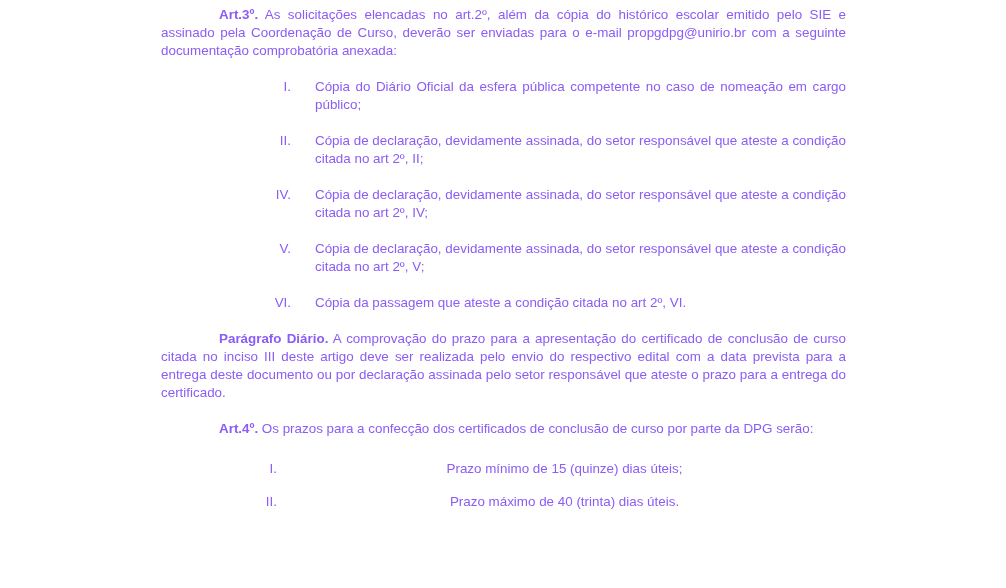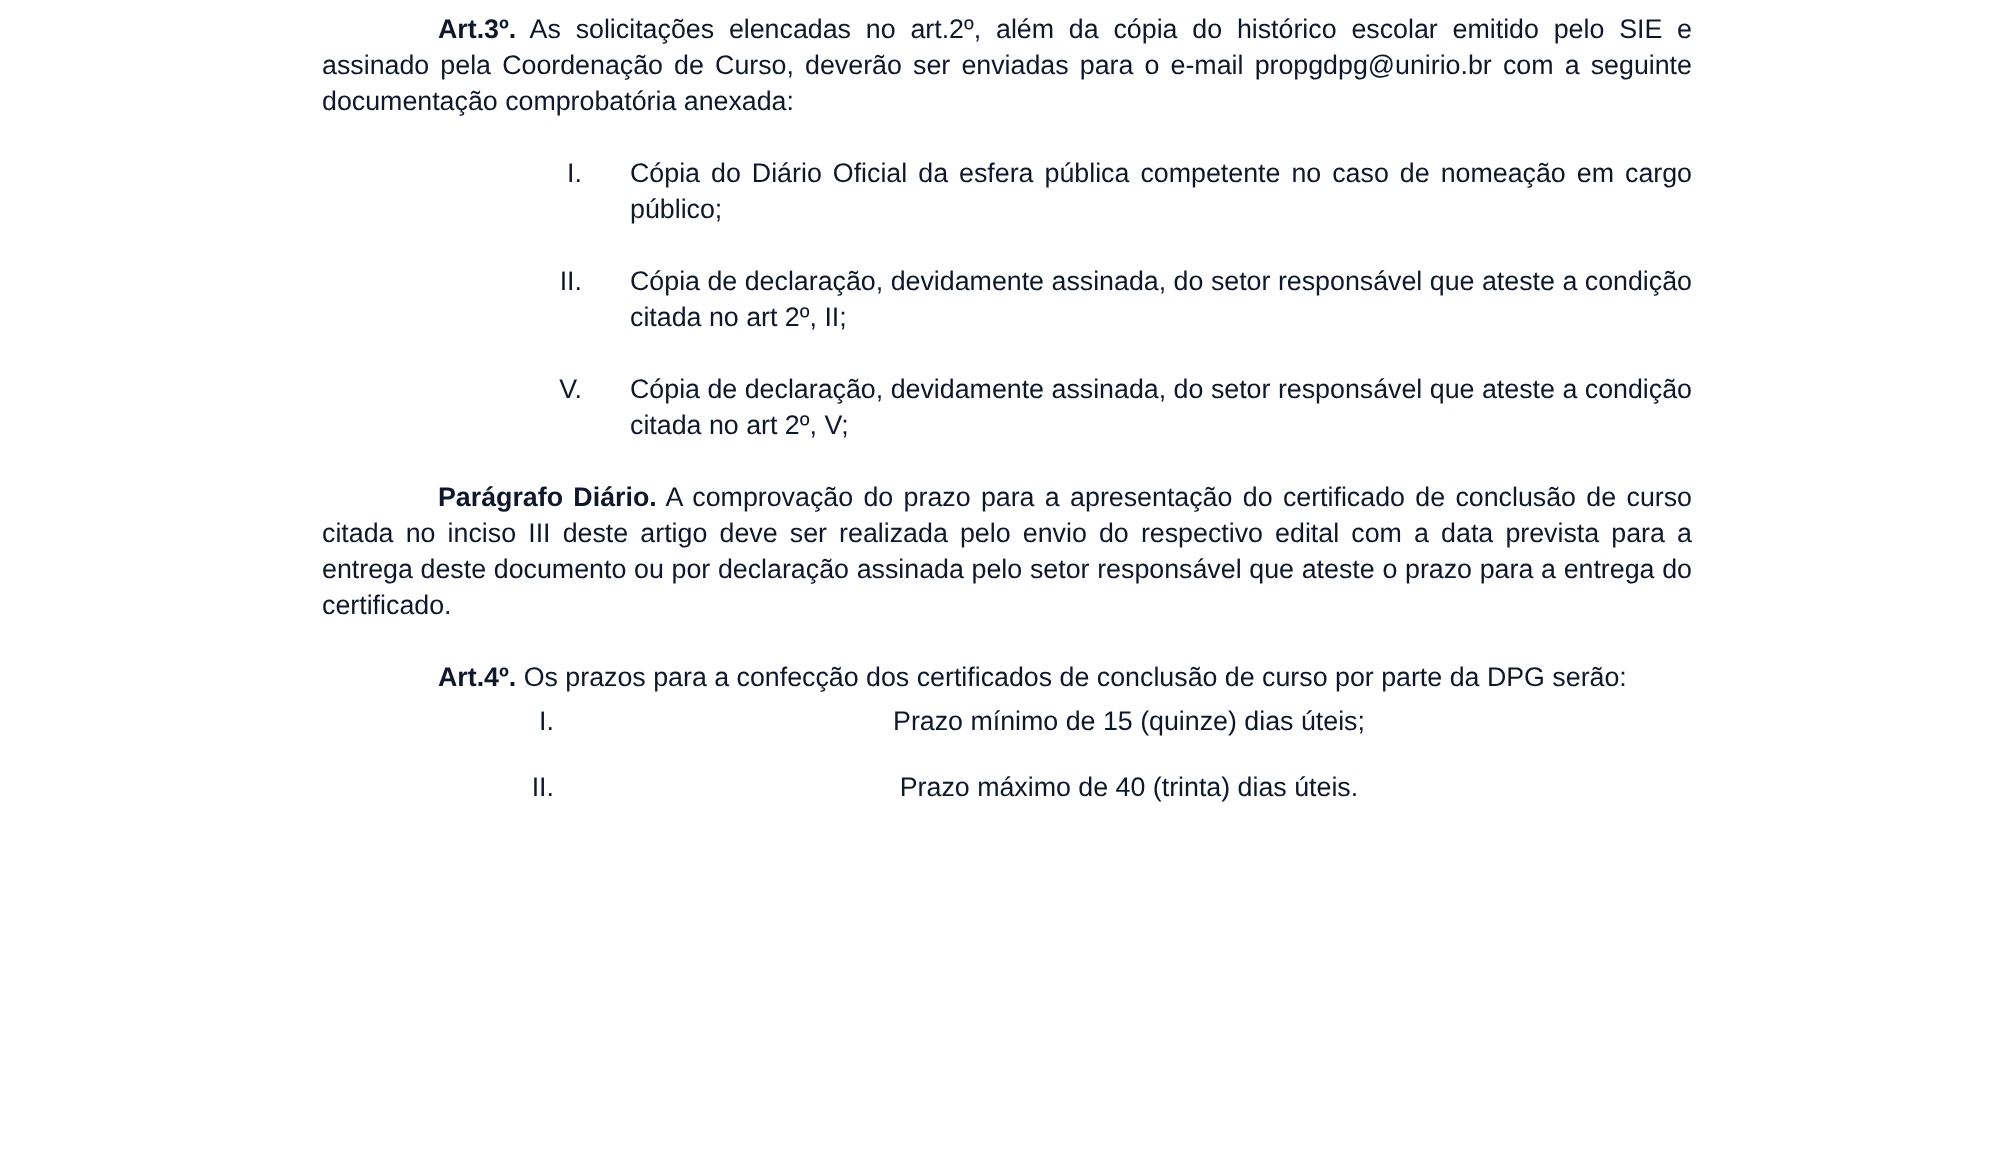--- a/index.html
+++ b/index.html
@@ -7,21 +7,21 @@
     padding: 0;
     background: #ffffff;
   }
   .page {
     position: relative;
     width: 1006px;
     height: 588px;
     box-sizing: border-box;
     padding: 6px 160px 0 161px;
     background: #ffffff;
-    color: #0f172a;
+    color: #8b5cf6;
     font-family: "Liberation Sans", sans-serif;
     font-size: 13.4px;
     line-height: 18px;
     overflow: hidden;
   }
   .para {
     margin: 0 0 18px 0;
     text-align: justify;
   }
   .para.first-indent {
@@ -51,42 +51,50 @@
     margin-left: 74px;
   }
   .list.compact .list-item {
     margin-bottom: 15px;
   }
   .list.compact .item-text {
     text-align: center;
     margin-left: 6px;
   }
   .para.tight {
-    margin-bottom: 4px;
+    margin-bottom: 22px;
   }
 </style>
 </head>
 <body>
 
 <div class="page">
 
   <p class="para first-indent"><b>Art.3º.</b><span> As solicitações elencadas no art.2º, além da cópia do histórico escolar emitido pelo SIE e assinado pela Coordenação de Curso, deverão ser enviadas para o e-mail </span><span>propgdpg@unirio.br</span><span> com a seguinte documentação comprobatória anexada:</span></p>
 
   <div class="list">
     <div class="list-item">
       <span class="numeral">I.</span>
       <span class="item-text">Cópia do Diário Oficial da esfera pública competente no caso de nomeação em cargo público;</span>
     </div>
     <div class="list-item">
       <span class="numeral">II.</span>
       <span class="item-text">Cópia de declaração, devidamente assinada, do setor responsável que ateste a condição citada no art 2º, II;</span>
     </div>
     <div class="list-item">
+      <span class="numeral">IV.</span>
+      <span class="item-text">Cópia de declaração, devidamente assinada, do setor responsável que ateste a condição citada no art 2º, IV;</span>
+    </div>
+    <div class="list-item">
       <span class="numeral">V.</span>
       <span class="item-text">Cópia de declaração, devidamente assinada, do setor responsável que ateste a condição citada no art 2º, V;</span>
+    </div>
+    <div class="list-item">
+      <span class="numeral">VI.</span>
+      <span class="item-text">Cópia da passagem que ateste a condição citada no art 2º, VI.</span>
     </div>
   </div>
 
   <p class="para first-indent"><b>Parágrafo Diário.</b><span> A comprovação do prazo para a apresentação do certificado de conclusão de curso citada no inciso III deste artigo deve ser realizada pelo envio do respectivo edital com a data prevista para a entrega deste documento ou por declaração assinada pelo setor responsável que ateste o prazo para a entrega do certificado.</span></p>
 
   <p class="para first-indent tight"><b>Art.4º.</b><span> Os prazos para a confecção dos certificados de conclusão de curso por parte da DPG serão:</span></p>
 
   <div class="list compact">
     <div class="list-item">
       <span class="numeral">I.</span>

